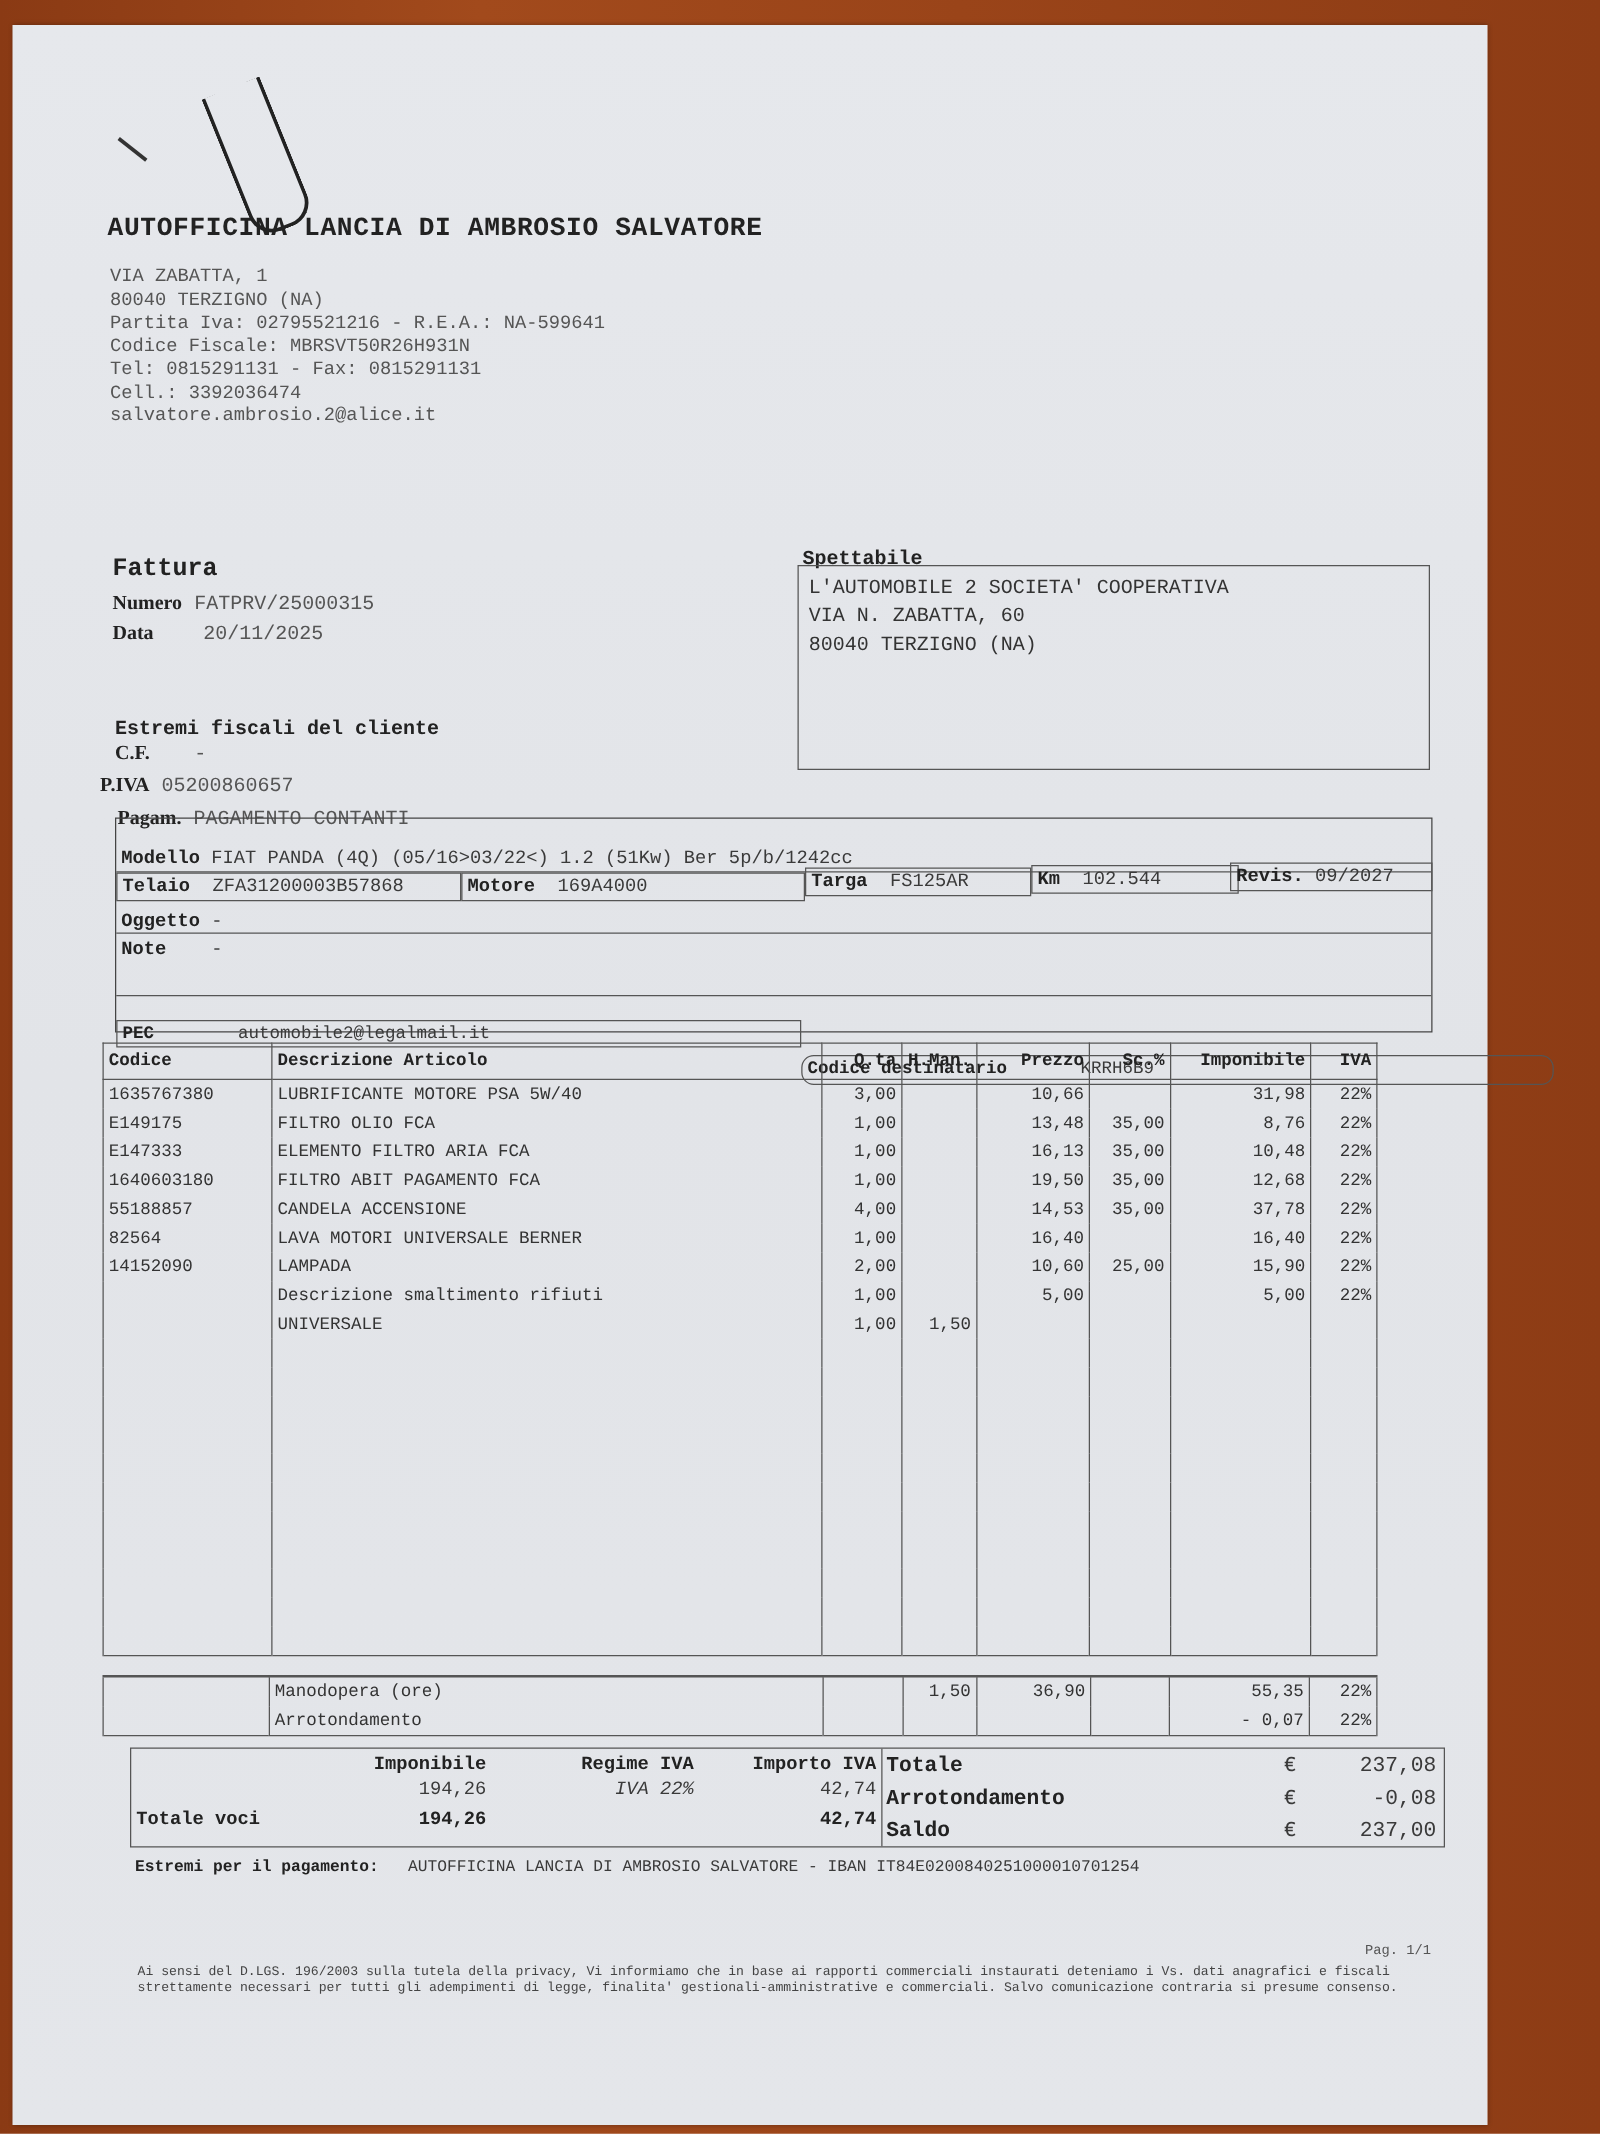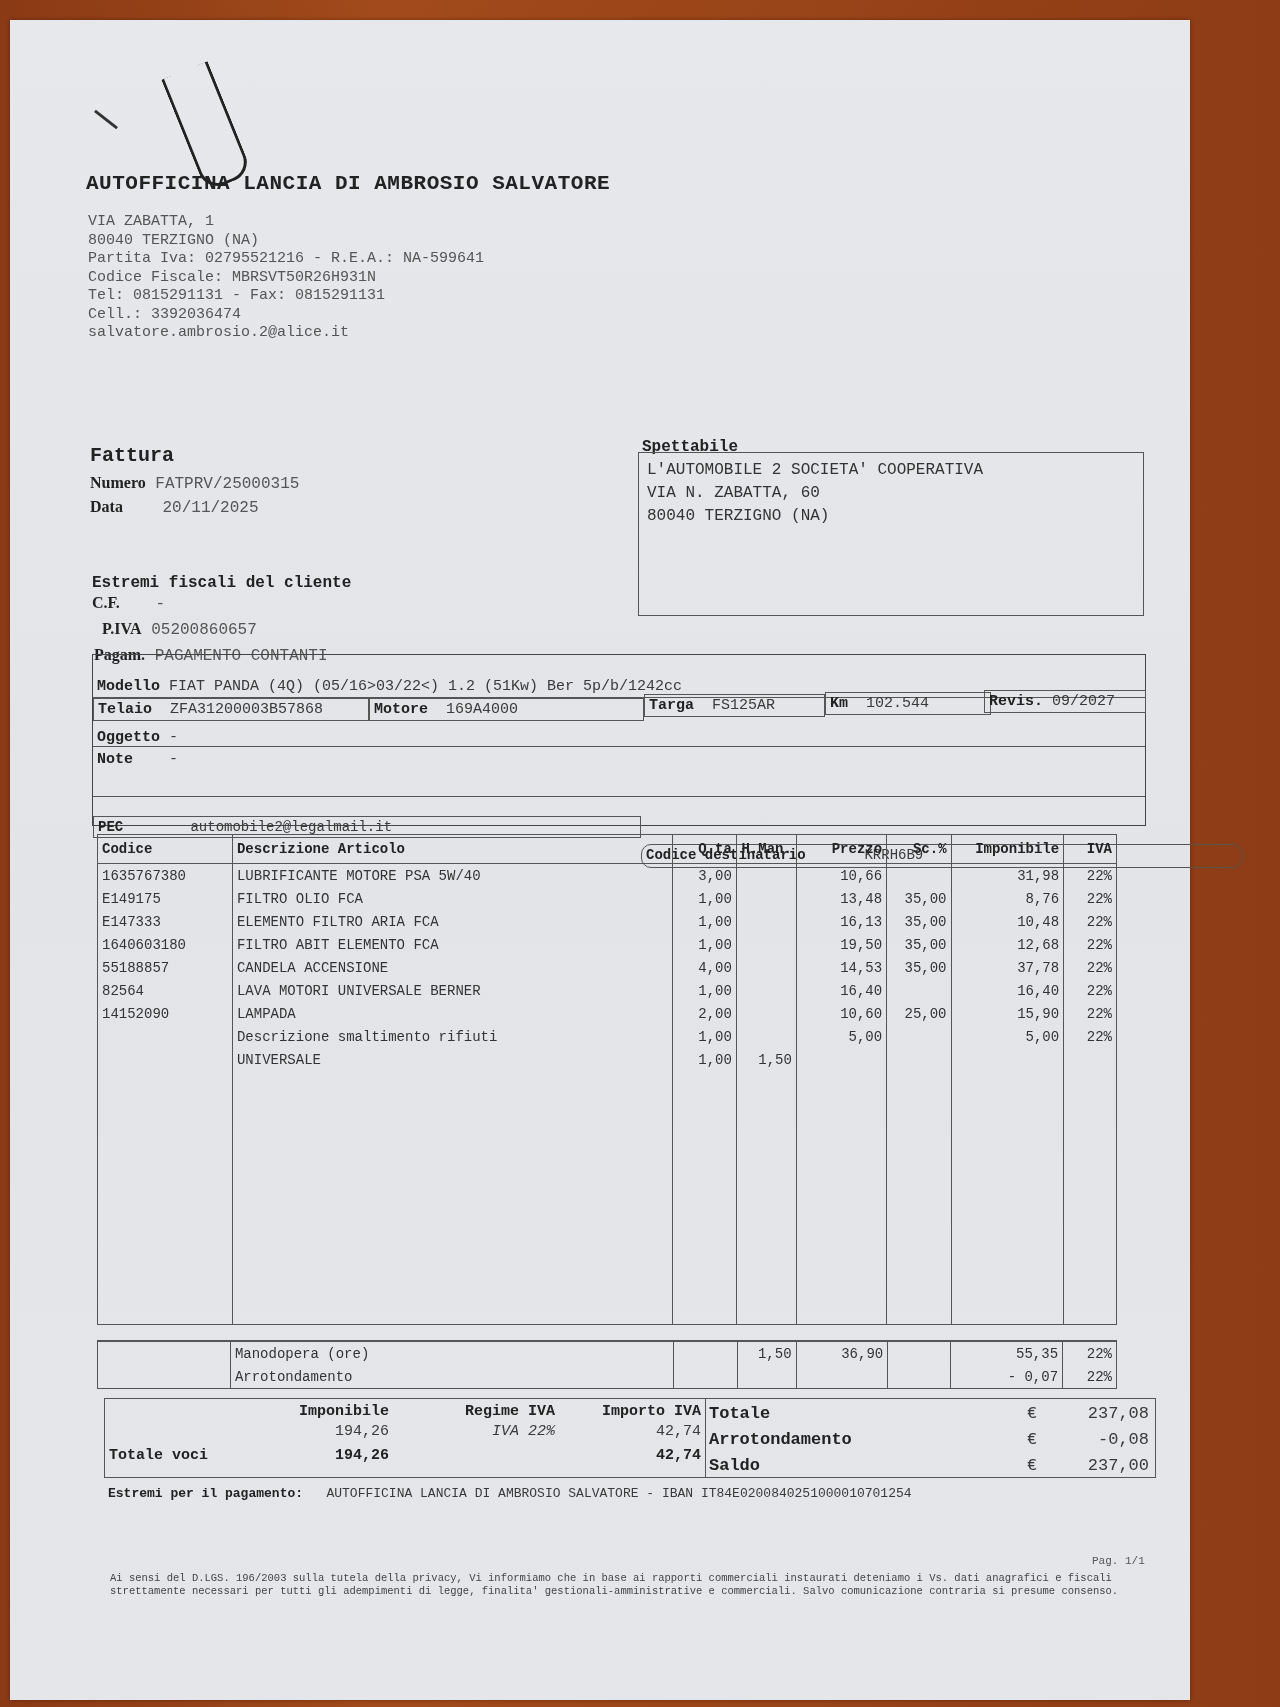--- a/index.html
+++ b/index.html
@@ -23,21 +23,21 @@
   .cinfo div { white-space:nowrap; }
   .fatt-title { left:90px; top:444px; font-size:20px; font-weight:bold; color:#222; }
   .lbl { font-weight:bold; color:#222;font-family:Liberation Serif, serif; }
   .row { white-space:nowrap; font-size:16px; }
   .val { color:#555; }
   .spett-lbl { left:642px; top:438px; font-size:16px; font-weight:bold; color:#222; }
   .spett-box { left:638px; top:452px; width:506px; height:164px; border:1px solid #555; padding:6px 8px; box-sizing:border-box; font-size:16px; line-height:23px; color:#333; }
   .grid-box { border:1px solid #444; box-sizing:border-box; }
   .cell { position:absolute; box-sizing:border-box; border:1px solid #555; font-size:15px; white-space:nowrap; padding:2px 4px; overflow:hidden; }
   .cell b { color:#222; }
-  table.items { position:absolute; left:97px; top:834px; width:1020px; border-collapse:collapse; font-size:14px; }
+  table.items { position:absolute; left:82px; top:834px; width:1020px; border-collapse:collapse; font-size:14px; }
   table.items th { font-weight:bold; color:#222; border:1px solid #555; padding:3px 4px; height:22px; font-size:14px; }
   table.items td { border-left:1px solid #555; border-right:1px solid #555; padding:0 4px; height:23px; color:#333; white-space:nowrap; }
   .r { text-align:right; }
   .l { text-align:left; }
   .footer-lbl { font-weight:bold; color:#222; }
   .totals-box { position:absolute; left:104px; top:1398px; width:1052px; height:80px; border:1px solid #555; box-sizing:border-box; font-size:15px; }
   .privacy { left:110px; top:1572px; font-size:10.5px; line-height:13px; color:#444; width:1050px; }
 </style>
 </head>
 <body>
@@ -72,21 +72,21 @@
   <div>L'AUTOMOBILE 2 SOCIETA' COOPERATIVA</div>
   <div>VIA N. ZABATTA, 60</div>
   <div>80040 TERZIGNO (NA)</div>
 </div>
 
 <div class="abs row" style="left:92px;top:574px;font-weight:bold;color:#222;">Estremi fiscali del cliente</div>
 <div class="abs row" style="left:92px;top:594px;">
   <span class="lbl">C.F.</span>
   <span class="val" style="margin-left:26px">-</span>
 </div>
-<div class="abs row" style="left:102px;top:620px;">
+<div class="abs row" style="left:80px;top:620px;">
   <span class="lbl">P.IVA</span>
   <span class="val">05200860657</span>
 </div>
 <div class="abs row" style="left:94px;top:646px;">
   <span class="lbl">Pagam.</span>
   <span class="val">PAGAMENTO CONTANTI</span>
 </div>
 
 <div class="abs grid-box" style="left:92px;top:654px;width:1054px;height:172px;"></div>
 <div class="cell" style="left:93px;top:676px;width:1052px;height:22px;border-width:0 0 1px 0;">
@@ -179,21 +179,21 @@
         <td>ELEMENTO FILTRO ARIA FCA</td>
         <td class="r">1,00</td>
         <td class="r"></td>
         <td class="r">16,13</td>
         <td class="r">35,00</td>
         <td class="r">10,48</td>
         <td class="r">22%</td>
       </tr>
       <tr>
         <td>1640603180</td>
-        <td>FILTRO ABIT ELEMENTO FCA</td>
+        <td>FILTRO ABIT PAGAMENTO FCA</td>
         <td class="r">1,00</td>
         <td class="r"></td>
         <td class="r">19,50</td>
         <td class="r">35,00</td>
         <td class="r">12,68</td>
         <td class="r">22%</td>
       </tr>
       <tr>
         <td>55188857</td>
         <td>CANDELA ACCENSIONE</td>

